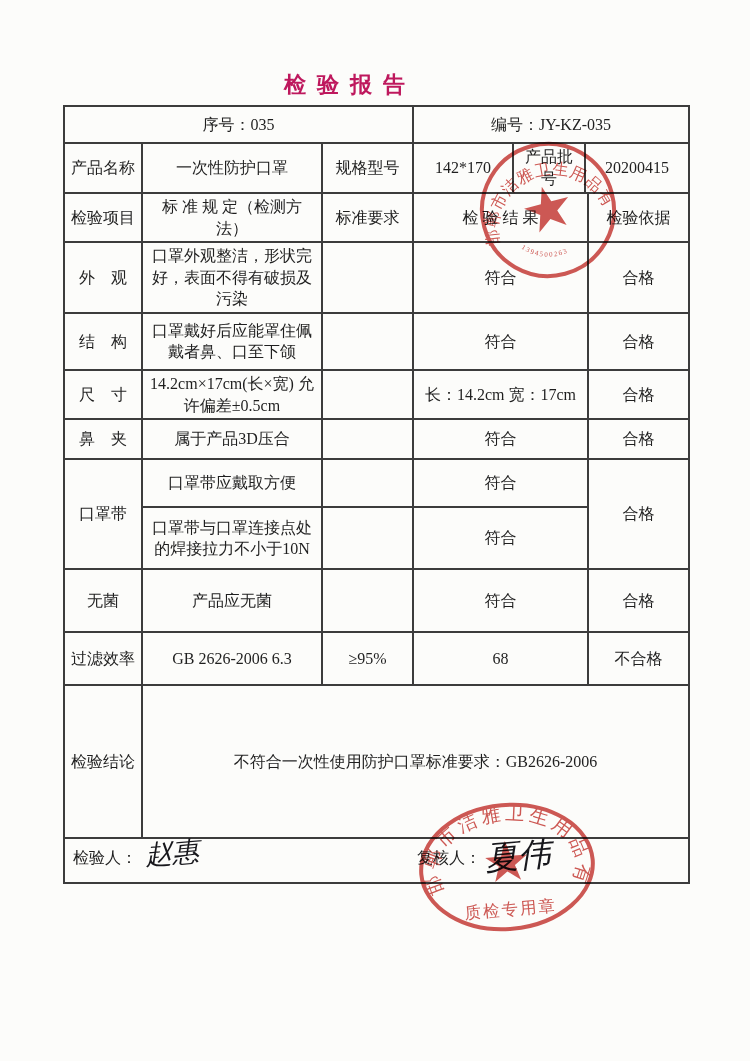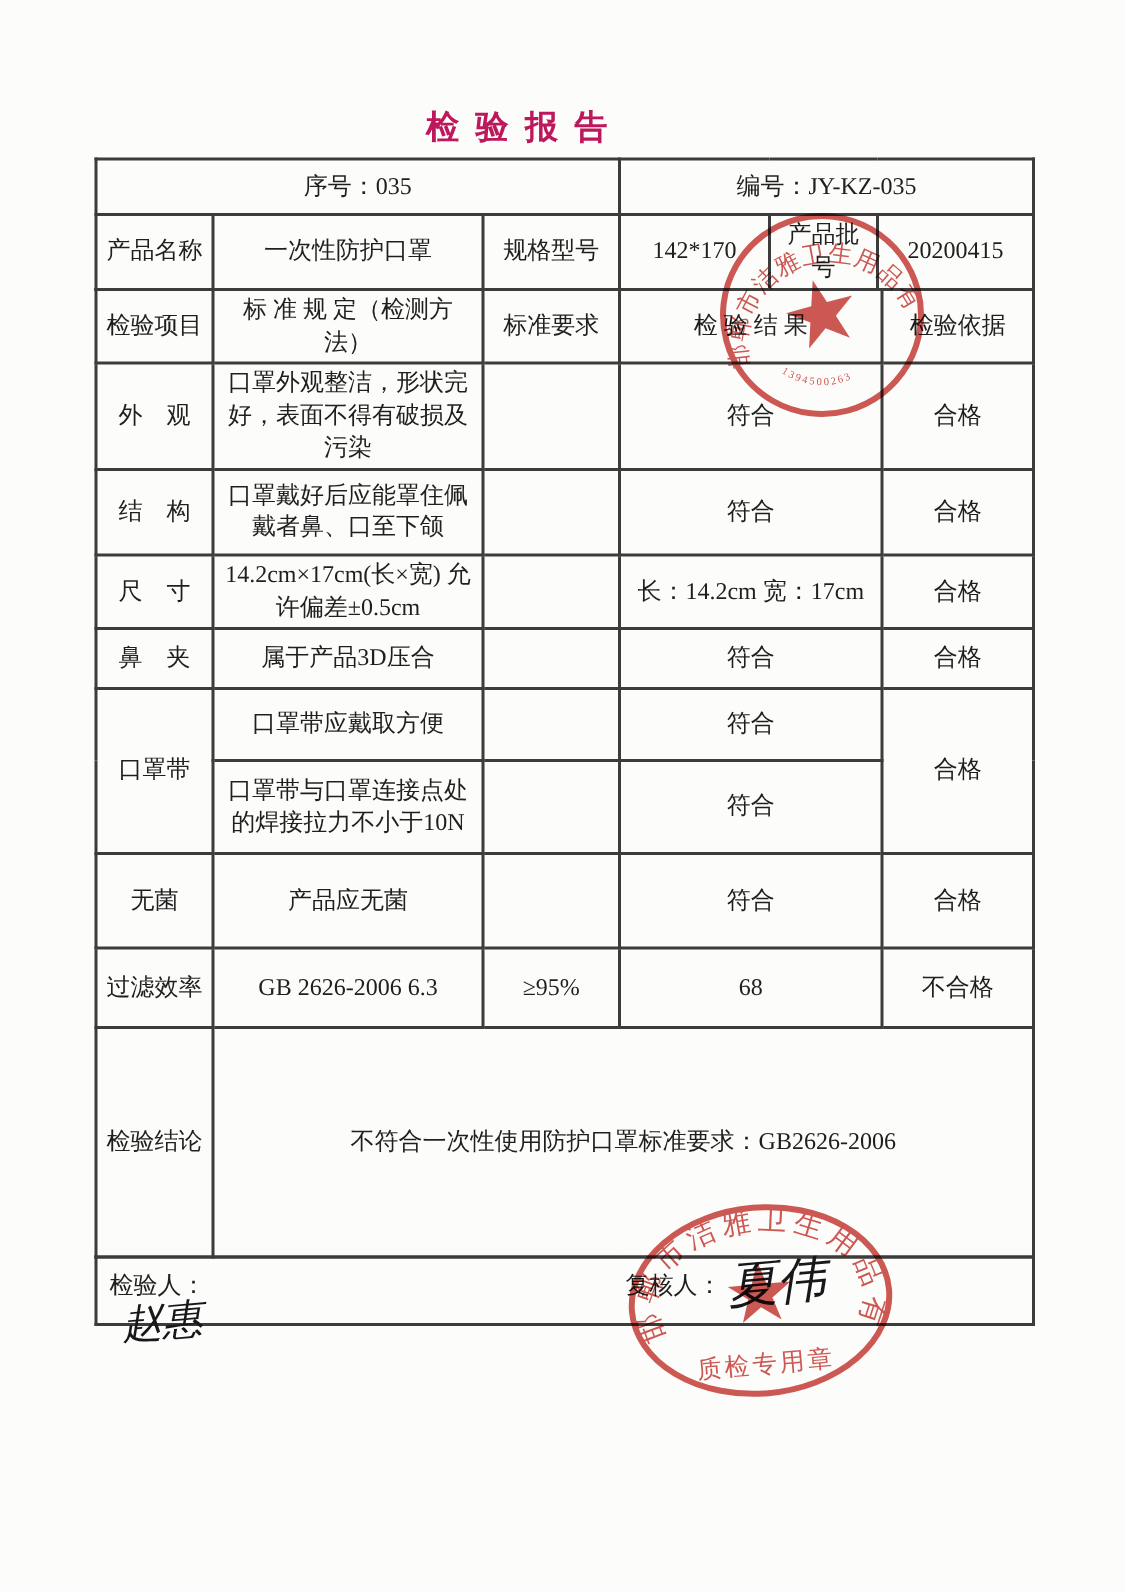--- a/index.html
+++ b/index.html
@@ -169,21 +169,21 @@
     </tbody>
       </table>
 
     <table class="tbl">
       <colgroup>
           <col style="width:625px">
         </colgroup>
       <tbody>
           <tr style="height:45px">
         <td class="sigcell">
-          <span class="siggroup" style="left:8px;top:2px;flex-direction:column;">
+          <span class="siggroup" style="left:8px;top:2px;">
             <span class="lbl">检验人：</span>
             <span id="inspector-sig" class="signature">赵惠</span>
           </span>
           <span class="siggroup" style="left:352px;top:2px;">
             <span class="lbl">复核人：</span>
             <span id="reviewer-sig" class="signature">夏伟</span>
           </span>
         </td>
       </tr>
     </tbody>

